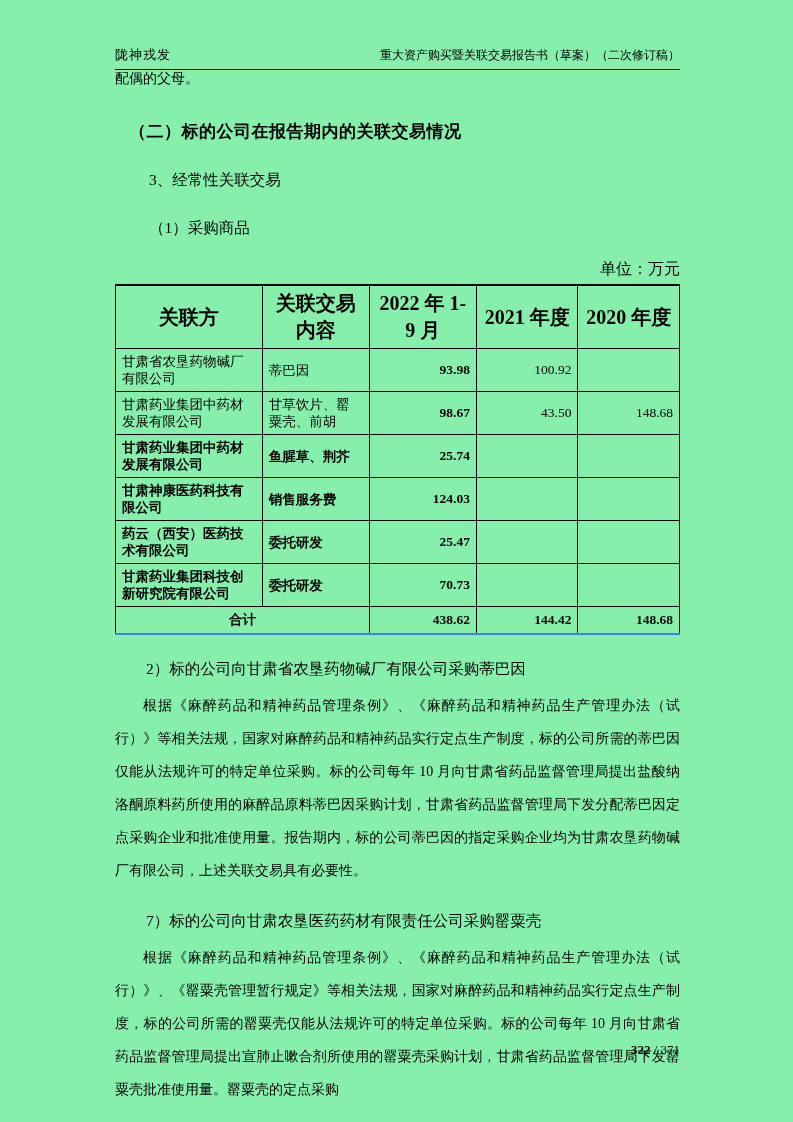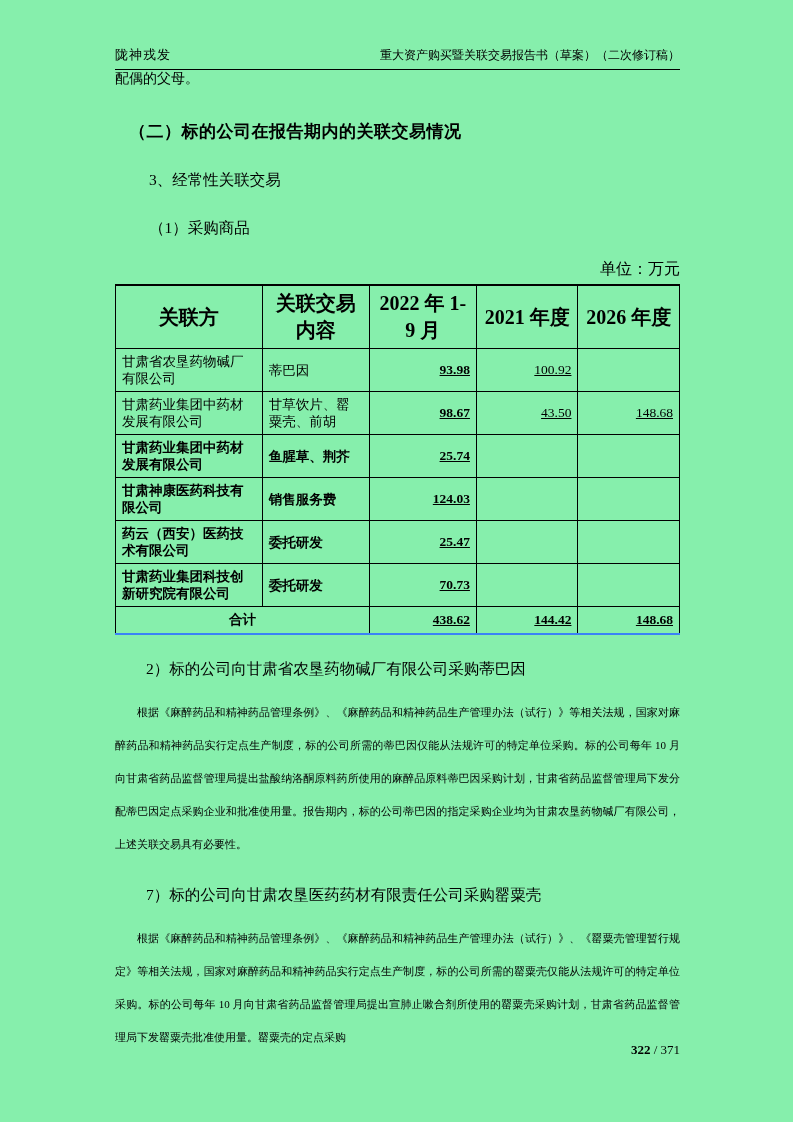--- a/index.html
+++ b/index.html
@@ -32,28 +32,28 @@
   }
   table.rel th, table.rel td {
     border: 1px solid #000; padding: 4px 6px; vertical-align: middle;
   }
   table.rel thead th {
     border-top: 2px solid #000; font-weight: bold; text-align: center;
     height: 30px; font-size: 20px;
   }
   table.rel tr.total-row td { border-bottom: 2px solid #3b82f6; font-weight: bold; height: 26px; }
   td.party, td.content { text-align: left; line-height: 17px; }
-  td.num { text-align: right; padding-right: 10px; text-decoration: underline; }
+  td.num { text-align: right; padding-right: 10px; }
   td.v2022 { font-weight: bold; }
   tr.boldrow td.party, tr.boldrow td.content { font-weight: bold; }
   .total-label { text-align: center; }
   .item-title { font-size: 15.5px; margin-top: 24px; text-indent: 2em; }
   .para {
-    font-size: 11px; line-height: 33px; text-align: justify;
-    text-indent: 2em; margin-top: 16px;
+    font-size: 14px; line-height: 33px; text-align: justify;
+    text-indent: 2em; margin-top: 9px;
   }
   .footer {
     position: absolute; right: 113px; bottom: 64px; font-size: 13px;
   }
   .footer .pg { font-weight: bold; }
 </style>
 </head>
 <body>
 
 <div class="page">
@@ -79,21 +79,21 @@
         <col style="width:19%">
         <col style="width:18%">
         <col style="width:18%">
     </colgroup>
     <thead>
       <tr>
         <th>关联方</th>
         <th>关联交易内容</th>
         <th>2022 年 1-9 月</th>
         <th>2021 年度</th>
-        <th>2026 年度</th>
+        <th>2020 年度</th>
       </tr>
     </thead>
     <tbody>
       <tr>
         <td class="party">甘肃省农垦药物碱厂有限公司</td>
         <td class="content">蒂巴因</td>
         <td class="num v2022">93.98</td>
         <td class="num">100.92</td>
         <td class="num"></td>
       </tr>

